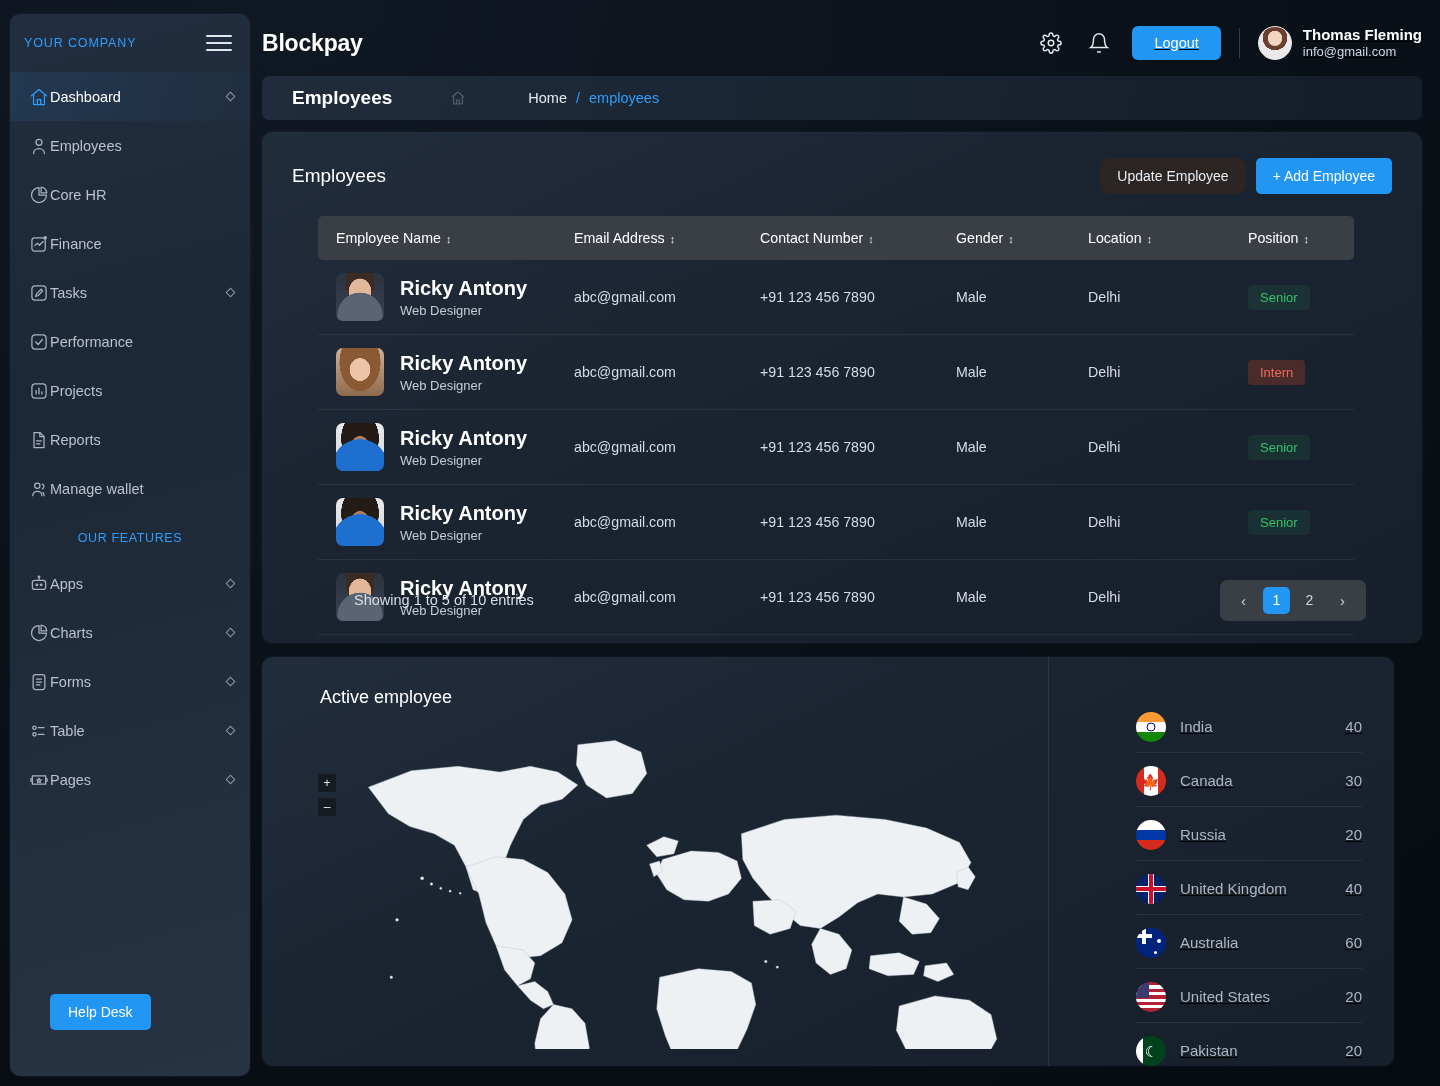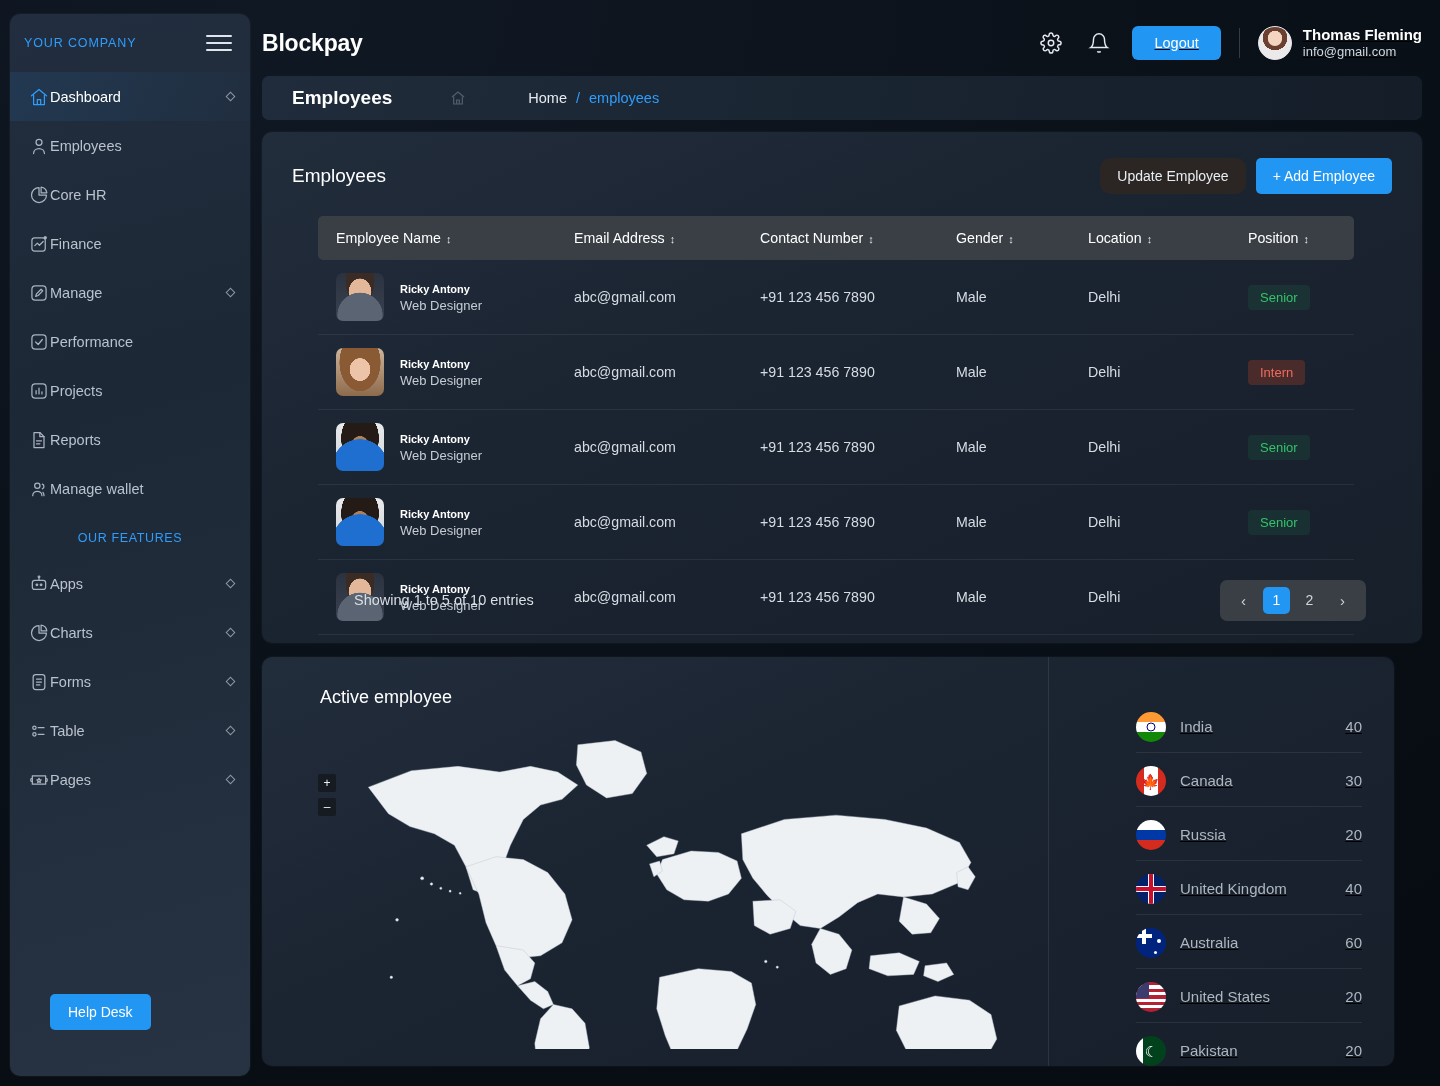--- a/index.html
+++ b/index.html
@@ -131,21 +131,21 @@
   }
   table.emp thead th:first-child { border-radius: 5px 0 0 5px; }
   table.emp thead th:last-child  { border-radius: 0 5px 5px 0; }
   .sortico { display:inline-block; margin-left: 5px; font-size: 11px; opacity: .85; letter-spacing:-1px;}
   table.emp tbody td {
     border-bottom: 1px solid rgba(255,255,255,0.07);
     padding: 13px 0 13px 18px; color: #d6dce4; font-size: 14.2px; vertical-align: middle;
   }
   .emp-cell { display:flex; align-items:center; gap: 16px; }
   .emp-av { width: 48px; height: 48px; border-radius: 7px; flex:0 0 48px; overflow:hidden; }
-  .emp-name { color:#fff; font-size: 11px; font-weight: bold; line-height: 1.35; text-align: center; }
+  .emp-name { color:#fff; font-size: 20px; font-weight: bold; line-height: 1.35; text-align: center; }
   .emp-role { color:#c4ccd5; font-size: 13px; line-height: 1.35; }
   .badge { display:inline-block; padding: 5px 12px; border-radius: 4px; font-size: 13px; }
   .badge.senior { background: rgba(42,160,90,0.13); color: #34c26a; }
   .badge.intern { background: #4a2b2b; color: #ef6b5b; }
 
   .table-foot {
     position:absolute; left: 0; right: 0; bottom: 0; height: 86px;
     display:flex; align-items:center; padding: 0 56px; margin-left: 36px;
   }
   .showing { color: #d9dfe6; font-size: 14.5px; }
@@ -243,21 +243,21 @@
           </span>
           <span class="nav-label">Finance</span>
         </div>
         <div class="nav-item">
           <span class="ico">
             <svg viewBox="0 0 24 24" fill="none" stroke="#aab3bf" stroke-width="1.5" stroke-linecap="round" stroke-linejoin="round">
               <rect x="3.5" y="3.5" width="17" height="17" rx="4"></rect>
               <path d="M14.5 7.5 9 13l-1 3 3-1 5.5-5.5z"></path>
             </svg>
           </span>
-          <span class="nav-label">Manage</span>
+          <span class="nav-label">Tasks</span>
           <span class="caret"></span>
         </div>
         <div class="nav-item">
           <span class="ico">
             <svg viewBox="0 0 24 24" fill="none" stroke="#aab3bf" stroke-width="1.5" stroke-linecap="round" stroke-linejoin="round">
               <rect x="3.5" y="3.5" width="17" height="17" rx="4"></rect>
               <path d="M8 12l3 3 5-6"></path>
             </svg>
           </span>
           <span class="nav-label">Performance</span>

